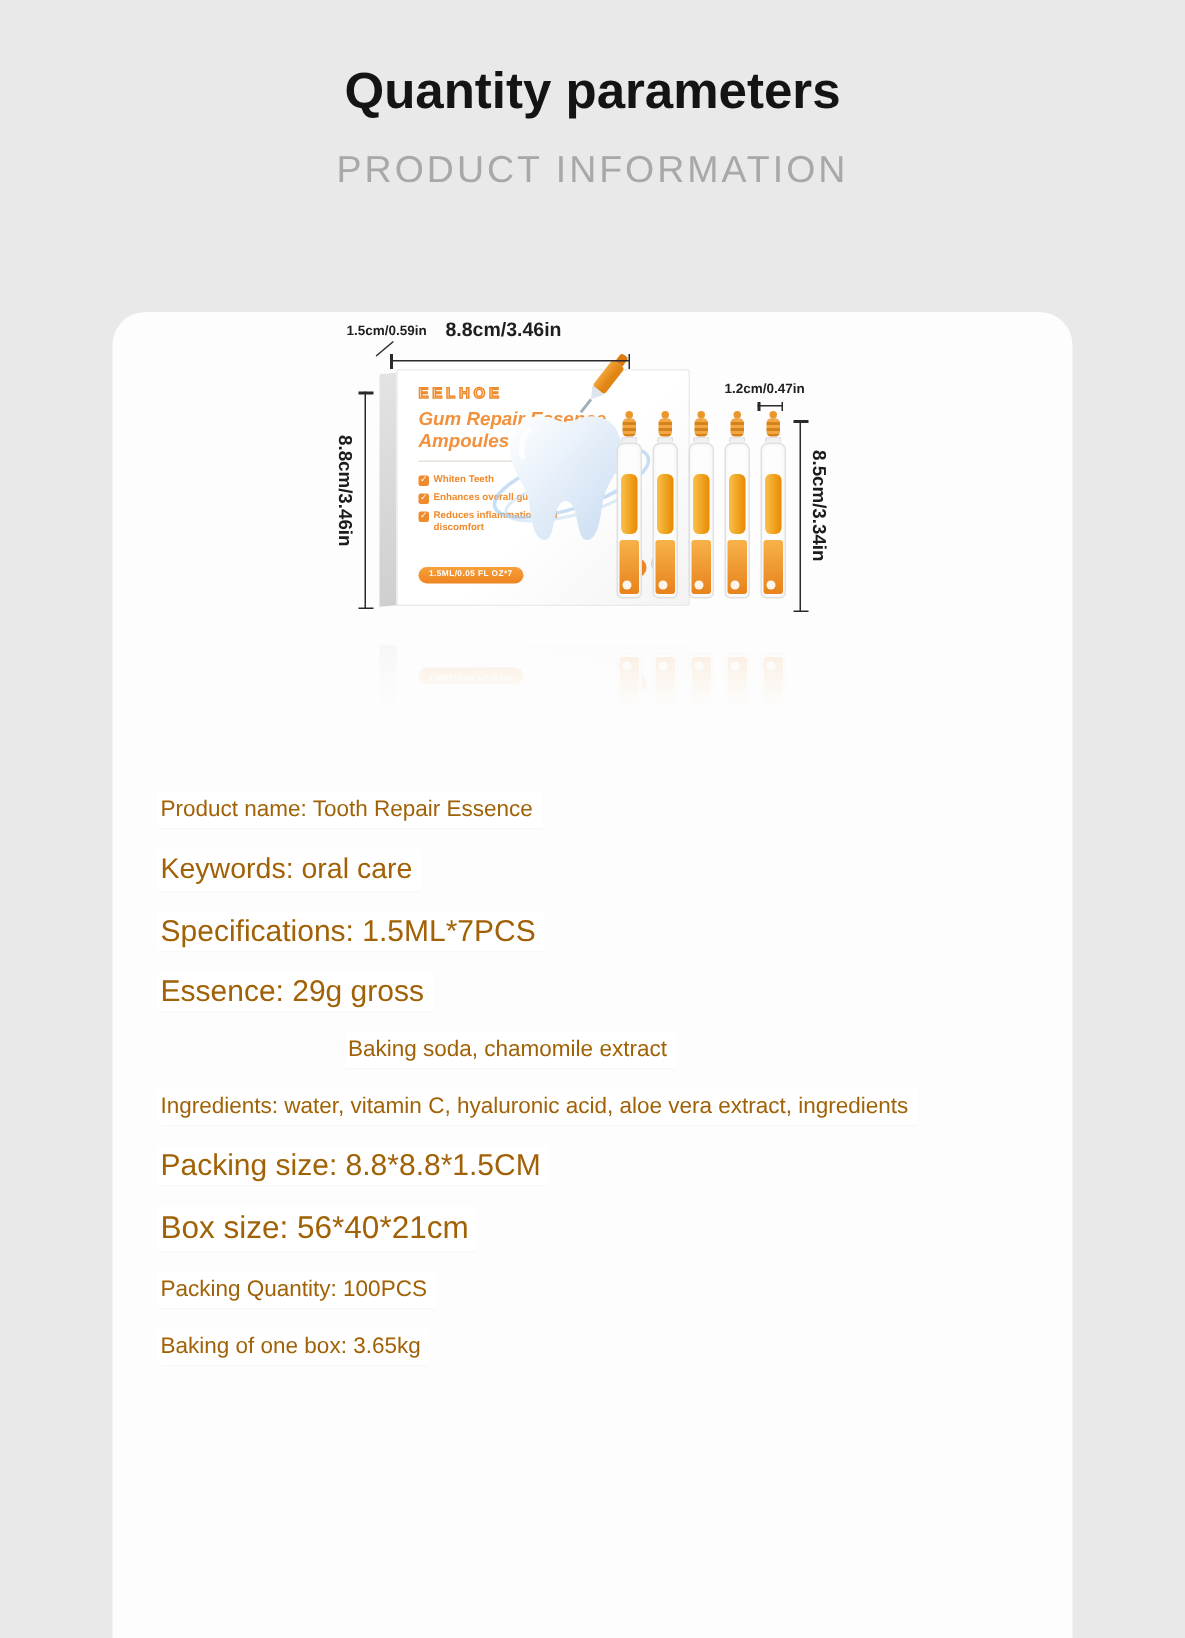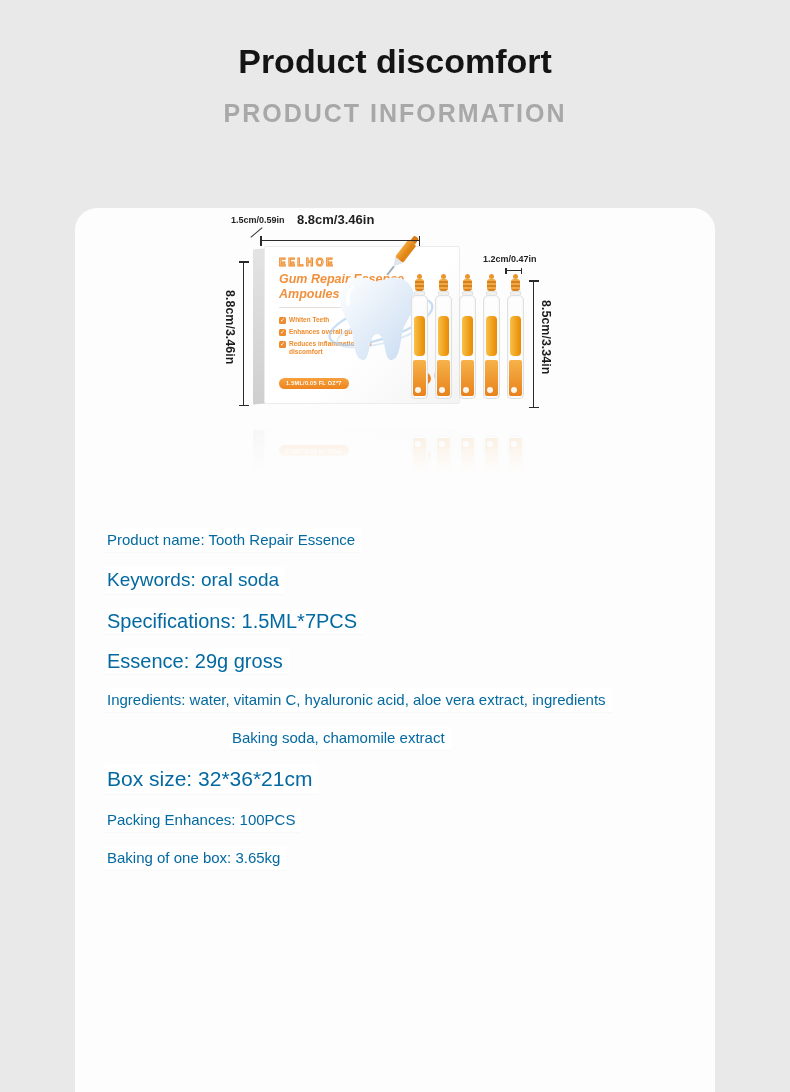--- a/index.html
+++ b/index.html
@@ -8,21 +8,21 @@
     background:#e9e9e9;
     font-family:"Liberation Sans","DejaVu Sans",sans-serif;
     overflow:hidden;
   }
   .page-title {
     margin-top:40px; text-align:center;
     font-size:34px; line-height:42px; font-weight:600; color:#141414;
   }
   .page-subtitle {
     margin-top:16px; text-align:center;
-    font-size:25px; line-height:30px; font-weight:700;
+    font-size:25px; line-height:30px; font-weight:400;
     color:#a8a8a8; letter-spacing:2px;
   }
   .card {
     width:640px; height:908px; margin:24px auto 0;
     background:#fdfdfd; border-radius:22px; position:relative;
   }
   
   .figure { width:340px; height:212px; margin:80px auto 0; position:relative; }
   .photo-core {
     position:absolute; inset:0;
@@ -114,31 +114,31 @@
   .v-measure { position:absolute; width:0; border-left:1.5px solid #2a2a2a; }
   .v-measure::before,.v-measure::after { content:""; position:absolute; left:-5px;
     width:10px; height:1.5px; background:#2a2a2a; }
   .v-measure::before{ top:0; } .v-measure::after{ bottom:0; }
   .depth-tick { position:absolute; left:24px; top:24px; width:15px; height:0;
     border-top:1.5px solid #2a2a2a; transform:rotate(-40deg); }
   
   .specs { margin-top:108px; }
   .spec-row { margin-bottom:14px; padding-left:30px; }
   .spec-row.indent { padding-left:155px; }
-  .spec { display:inline-block; background:#ffffff; color:#0369a1;
+  .spec { display:inline-block; background:#ffffff; color:#a16207;
     box-shadow:0 1px 1px rgba(0,0,0,0.02); padding:0 6px 0 2px; }
   .sm { font-size:15px;   line-height:24px; }
   .md { font-size:20px; line-height:26px; }
   .lg { font-size:19px;   line-height:28px; }
   .xl { font-size:21px;   line-height:30px; }
 </style>
 </head>
 <body>
 
-<h1 class="page-title">Product discomfort</h1>
+<h1 class="page-title">Quantity parameters</h1>
 <div class="page-subtitle">PRODUCT INFORMATION</div>
 
 <div class="card">
 
   <div class="figure">
 
     <div class="photo-core">
 
       <div class="box">
         <div class="box-side"></div>
@@ -258,23 +258,24 @@
 
     <div class="dim-label dim-sm" style="left:258px; top:46px;">1.2cm/0.47in</div>
     <div class="h-measure small" style="left:280px; top:62px; width:17px;"></div>
 
     <div class="v-measure" style="left:308px; top:72px; height:128px;"></div>
     <div class="v-label" style="position:absolute; left:314px; top:92px;">8.5cm/3.34in</div>
   </div>
 
   <div class="specs">
     <div class="spec-row"><span class="spec sm">Product name: Tooth Repair Essence</span></div>
-    <div class="spec-row"><span class="spec lg">Keywords: oral soda</span></div>
+    <div class="spec-row"><span class="spec lg">Keywords: oral care</span></div>
     <div class="spec-row"><span class="spec md">Specifications: 1.5ML*7PCS</span></div>
     <div class="spec-row"><span class="spec md">Essence: 29g gross</span></div>
+    <div class="spec-row indent"><span class="spec sm">Baking soda, chamomile extract</span></div>
     <div class="spec-row"><span class="spec sm">Ingredients: water, vitamin C, hyaluronic acid, aloe vera extract, ingredients</span></div>
-    <div class="spec-row indent"><span class="spec sm">Baking soda, chamomile extract</span></div>
-    <div class="spec-row"><span class="spec xl">Box size: 32*36*21cm</span></div>
-    <div class="spec-row"><span class="spec sm">Packing Enhances: 100PCS</span></div>
+    <div class="spec-row"><span class="spec md">Packing size: 8.8*8.8*1.5CM</span></div>
+    <div class="spec-row"><span class="spec xl">Box size: 56*40*21cm</span></div>
+    <div class="spec-row"><span class="spec sm">Packing Quantity: 100PCS</span></div>
     <div class="spec-row"><span class="spec sm">Baking of one box: 3.65kg</span></div>
   </div>
 
 </div>
 
 </body></html>

